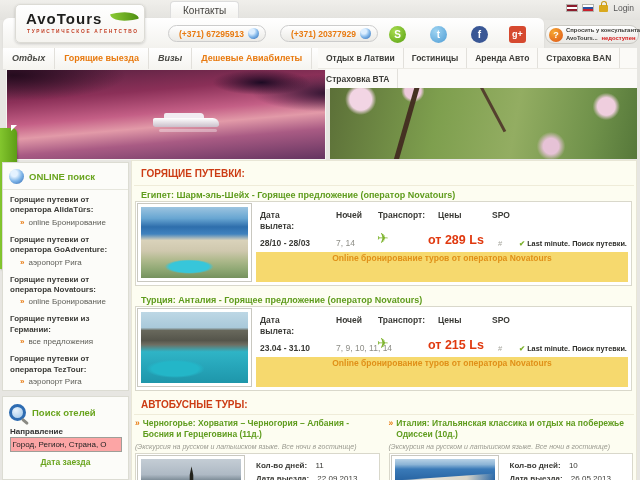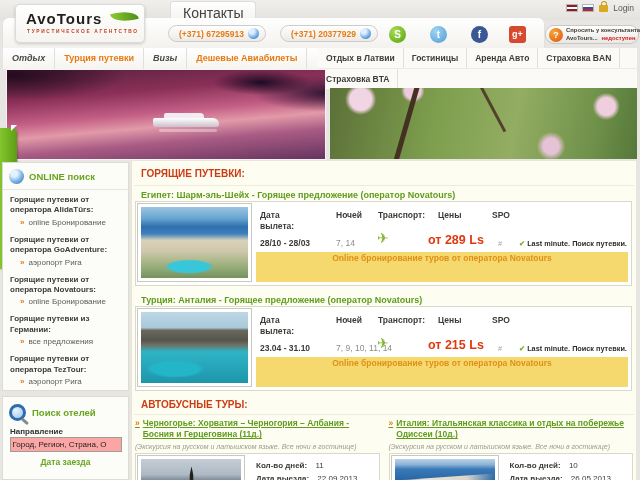--- a/index.html
+++ b/index.html
@@ -4,21 +4,21 @@
 <style>
   * { margin:0; padding:0; box-sizing:border-box; }
   html,body { background:#cfcfc9; }
   .page {
     position:relative; width:640px; height:480px; overflow:hidden;
     background:#e7e6e2; font-family:"Liberation Sans", sans-serif; color:#333;
   }
   
   .topstrip { position:absolute; left:0; top:0; width:640px; height:20px;
     background:linear-gradient(#f0efeb,#e3e2de); }
-  .contacts-link { position:absolute; left:170px; top:1px; font-size:14px; color:#44423e;
+  .contacts-link { position:absolute; left:170px; top:1px; font-size:10px; color:#44423e;
     background:linear-gradient(#fff,#f2f1ed); padding:3px 12px 4px; border:1px solid #ddd; border-bottom:none;
     border-radius:4px 4px 0 0;text-align:center; }
   .lang { position:absolute; right:6px; top:3px; display:flex; align-items:center; gap:4px; font-size:8.5px; color:#555; }
   .flag { width:12px; height:8px; border:1px solid #b5b5af; }
   .flag-lv { background:linear-gradient(180deg,#8c1c2c 0 38%,#fff 38% 62%,#8c1c2c 62% 100%); }
   .flag-ru { background:linear-gradient(180deg,#fff 0 34%,#2a52a0 34% 67%,#c8202c 67% 100%); }
   .lock-icon { width:9px; height:7px; background:#d9a91e; border-radius:1px; position:relative; margin:0 1px; }
   .lock-icon::before { content:''; position:absolute; top:-4px; left:1.5px; width:4px; height:4px;
     border:1.5px solid #c79a18; border-bottom:none; border-radius:3px 3px 0 0; }
   
@@ -148,21 +148,21 @@
   .val-price { position:absolute; left:292px; top:31px; font-size:12.5px; font-weight:bold; color:#e0390f; }
   .val-spo { position:absolute; left:362px; top:37px; font-size:7.5px; color:#a8a8a0; }
   .lastmin { position:absolute; left:383px; top:37px; width:114px; font-size:7.3px; font-weight:bold;
     color:#2e2e2a; cursor:pointer; }
   .lastmin::before { content:"✔"; color:#7cb22e; margin-right:2px; }
   .offer-banner { position:absolute; left:120px; right:3px; bottom:3px; height:30px; background:#f6d96e;
     text-align:center; line-height:13px; font-size:8.5px; font-weight:bold; color:#e09018; cursor:pointer; }
   .bus-title { position:absolute; left:9px; top:238px; font-size:10px; font-weight:bold; color:#cc3c14; }
   .bus-row { position:absolute; left:3px; top:257px; right:3px; display:flex; gap:9px; }
   .bus-col { width:246px; }
-  .bus-head { display:flex; gap:3px; font-size:8.5px; font-weight:bold; color:#5f9c1d; line-height:1.35; cursor:pointer;text-decoration:underline; }
+  .bus-head { display:flex; gap:3px; font-size:8.5px; font-weight:bold; color:#5f9c1d; line-height:1.35; cursor:pointer; }
   .bus-head::before { content:"»"; color:#e87a10; flex:0 0 auto; }
   .bus-note { margin-top:2px; font-size:7px; font-style:italic; color:#9a9a90; }
   .bus-card { margin-top:3px; position:relative; height:62px; background:#fff; border:1px solid #d9d8cb; }
   .bus-photo { left:2px; top:2px; width:106px; height:52px; cursor:pointer; }
   .ph-monte { background:
       linear-gradient(180deg,#c4cdd5 0%,#aeb9c4 34%,#7d8c97 46%,#5d6f7c 58%,#40504a 72%,#2c3630 100%); }
   .ph-monte::after { content:''; position:absolute; left:46%; top:16%; width:9px; height:36px; background:#23231c;
     clip-path:polygon(50% 0,70% 24%,70% 100%,30% 100%,30% 24%); }
   .ph-italy { background:linear-gradient(180deg,#b8d2e6 0%,#8cb4d6 12%,#3a7ab8 22%,#2a66a4 45%,#245c96 70%,#1e5088 100%); }
   .ph-italy::after { content:''; position:absolute; left:0; top:40%; width:100%; height:9px;
@@ -210,21 +210,21 @@
   </div>
 
   <div class="logo">
     <div class="logo-title">AvoTours</div>
     <div class="logo-sub">ТУРИСТИЧЕСКОЕ АГЕНТСТВО</div>
     <span class="leaf-icon"></span>
   </div>
 
   <div class="navband">
     <span class="tab tab-dark">Отдых</span>
-    <span class="tab tab-orange">Турция путевки</span>
+    <span class="tab tab-orange">Горящие выезда</span>
     <span class="tab tab-dark">Визы</span>
     <span class="tab tab-orange">Дешевые Авиабилеты</span>
   </div>
 
   <div class="nav-right">
     <div class="row">
       <span class="tab">Отдых в Латвии</span>
       <span class="tab">Гостиницы</span>
       <span class="tab">Аренда Авто</span>
       <span class="tab">Страховка BAN</span>

